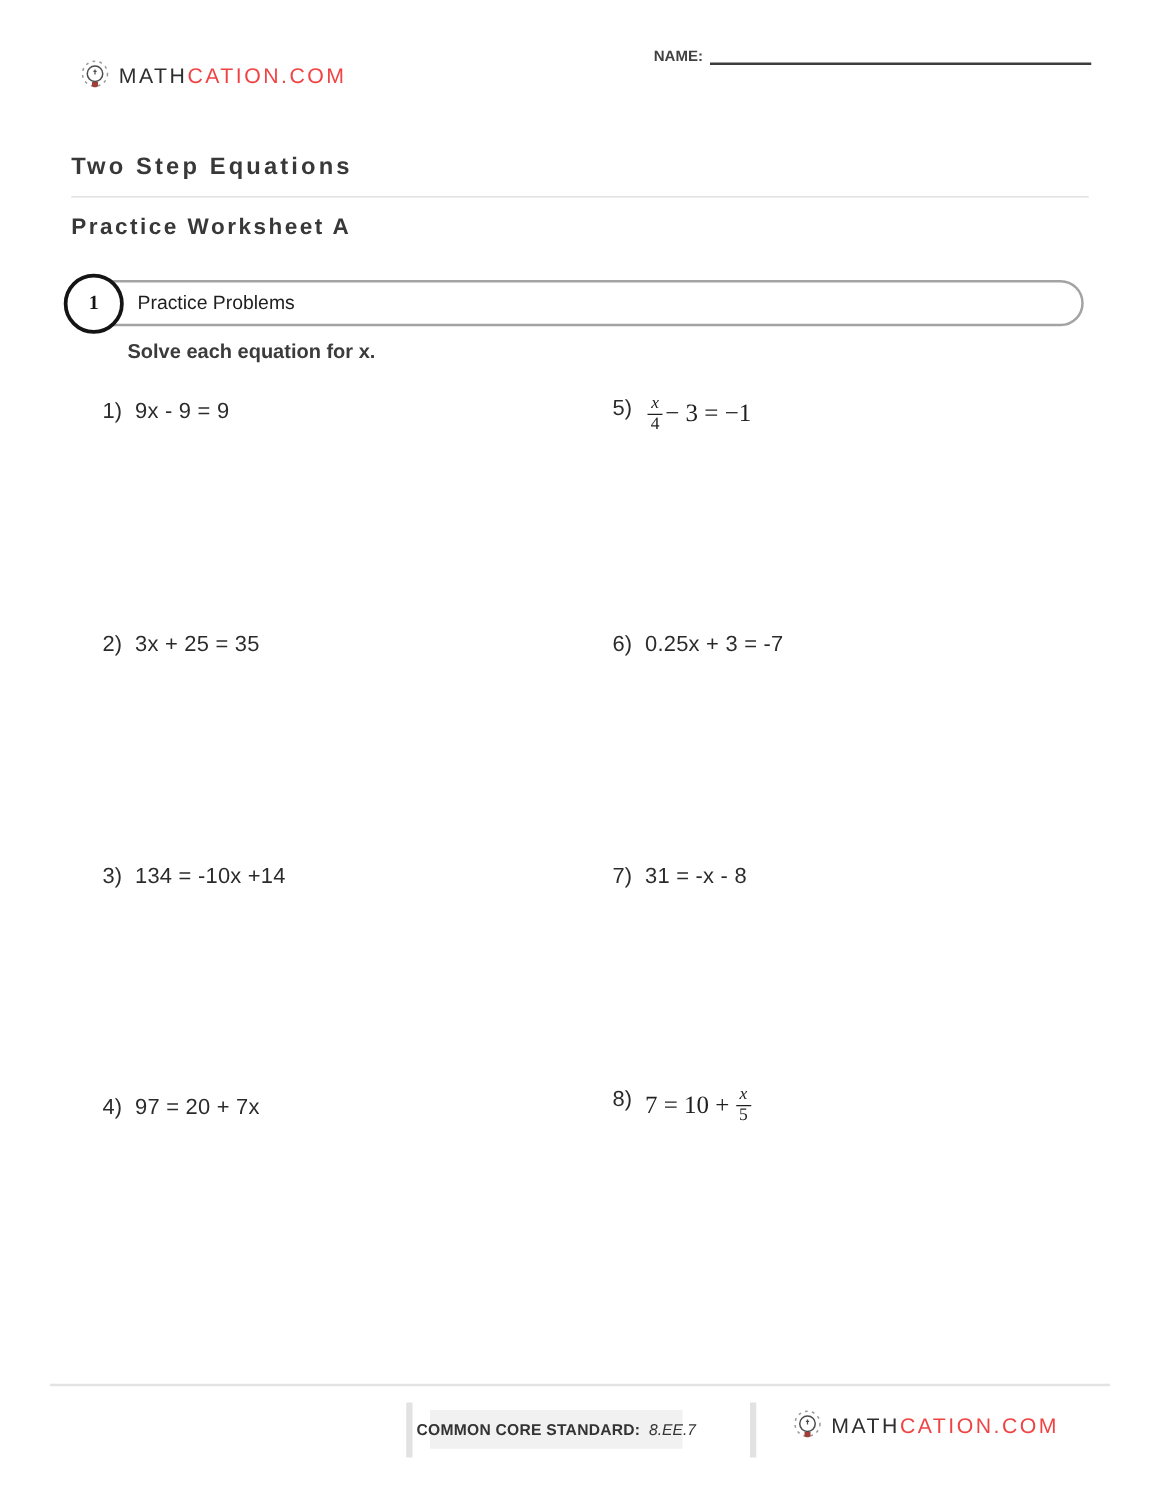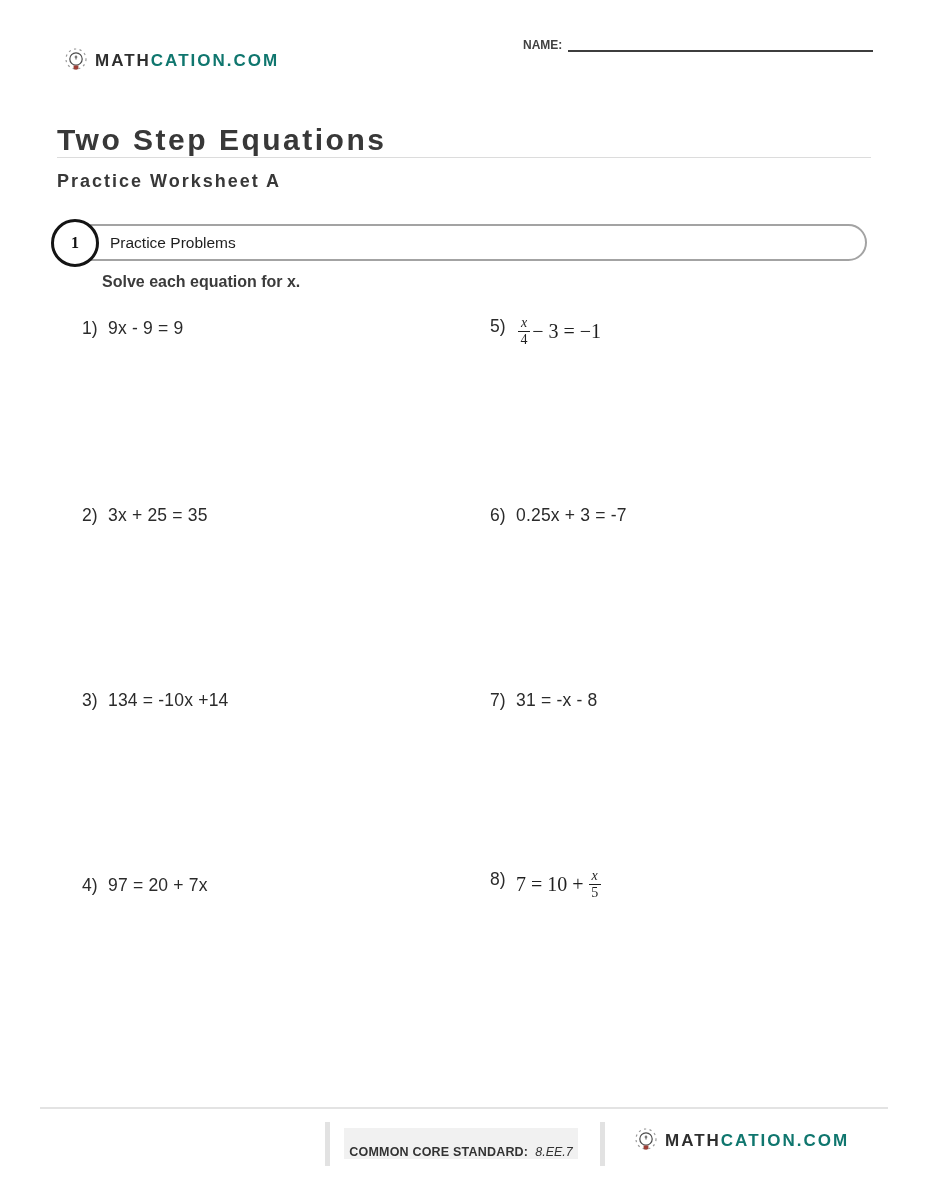--- a/index.html
+++ b/index.html
@@ -8,34 +8,34 @@
     width:927px;height:1200px;
     background:#ffffff;
     font-family:"Liberation Sans", sans-serif;
     color:#3b3b3b;
     overflow:hidden;
   }
   
   .logo{display:flex;align-items:center;gap:7px;}
   .logo-icon{width:24px;height:26px;flex:0 0 auto;}
   .logo-text{font-size:17px;letter-spacing:2px;white-space:nowrap;}
-  .logo-text .bold{font-weight:bold;color:#2e2e2e;}
-  .logo-text .light{font-weight:700;color:#0f766e;}
+  .logo-text .bold{font-weight:normal;color:#2e2e2e;}
+  .logo-text .light{font-weight:400;color:#ef4444;}
   .logo-header{position:absolute;left:64px;top:48px;}
   .logo-footer{position:absolute;left:634px;top:1128px;}
   
   .fields{position:absolute;left:523px;top:33px;width:350px;font-weight:bold;color:#414141;font-size:12px;}
   .field-row{display:flex;align-items:flex-end;margin-bottom:14px;}
   .field-label{white-space:nowrap;padding-right:6px;}
   .blank{border-bottom:2px solid #3d3d3d;height:17px;}
   .blank.name{flex:1;}
   .blank.period{width:86px;margin-right:16px;}
   .blank.date{flex:1;}
   
-  .title{position:absolute;left:57px;top:123px;font-size:30px;font-weight:bold;letter-spacing:2.5px;color:#383838;}
+  .title{position:absolute;left:57px;top:123px;font-size:19px;font-weight:bold;letter-spacing:2.5px;color:#383838;}
   .title-rule{position:absolute;left:57px;top:157px;width:814px;border-top:1px solid #dcdcdc;}
   .subtitle{position:absolute;left:57px;top:171px;font-size:18px;font-weight:bold;letter-spacing:2px;color:#383838;}
   
   .section-box{
     position:absolute;left:62px;top:224px;width:805px;height:37px;
     border:2px solid #a3a3a3;border-radius:19px;background:#fff;
     display:flex;align-items:center;padding-left:46px;box-sizing:border-box;
   }
   .section-label{font-size:15.5px;color:#1e1e1e;}
   .section-circle{
@@ -65,22 +65,22 @@
   .pos-7{left:490px;top:690px;}
   .pos-4{left:82px;top:875px;}
   .pos-8{left:490px;top:869px;}
   
   .footer-rule{position:absolute;left:40px;top:1107px;width:848px;border-top:2px solid #e3e3e3;}
   .copyright{position:absolute;left:57px;top:1125px;font-size:12.5px;color:#444;line-height:1.3;}
   .vbar{position:absolute;width:5px;height:44px;background:#e2e2e2;top:1122px;}
   .vbar-left{left:325px;}
   .vbar-right{left:600px;}
   .standard-box{
-    position:absolute;left:344px;top:1128px;width:234px;height:31px;
-    background:#f1f1f1;display:flex;align-items:flex-end;justify-content:center;
+    position:absolute;left:344px;top:1128px;width:202px;height:31px;
+    background:#f1f1f1;display:flex;align-items:center;justify-content:center;
     font-size:12.5px;color:#333;white-space:nowrap;
   }
   .standard-box .lbl{font-weight:bold;letter-spacing:0.2px;}
   .standard-box .val{margin-left:7px;font-weight:400;font-style:italic;}
 </style>
 </head>
 <body>
 
 <div class="page">
 

